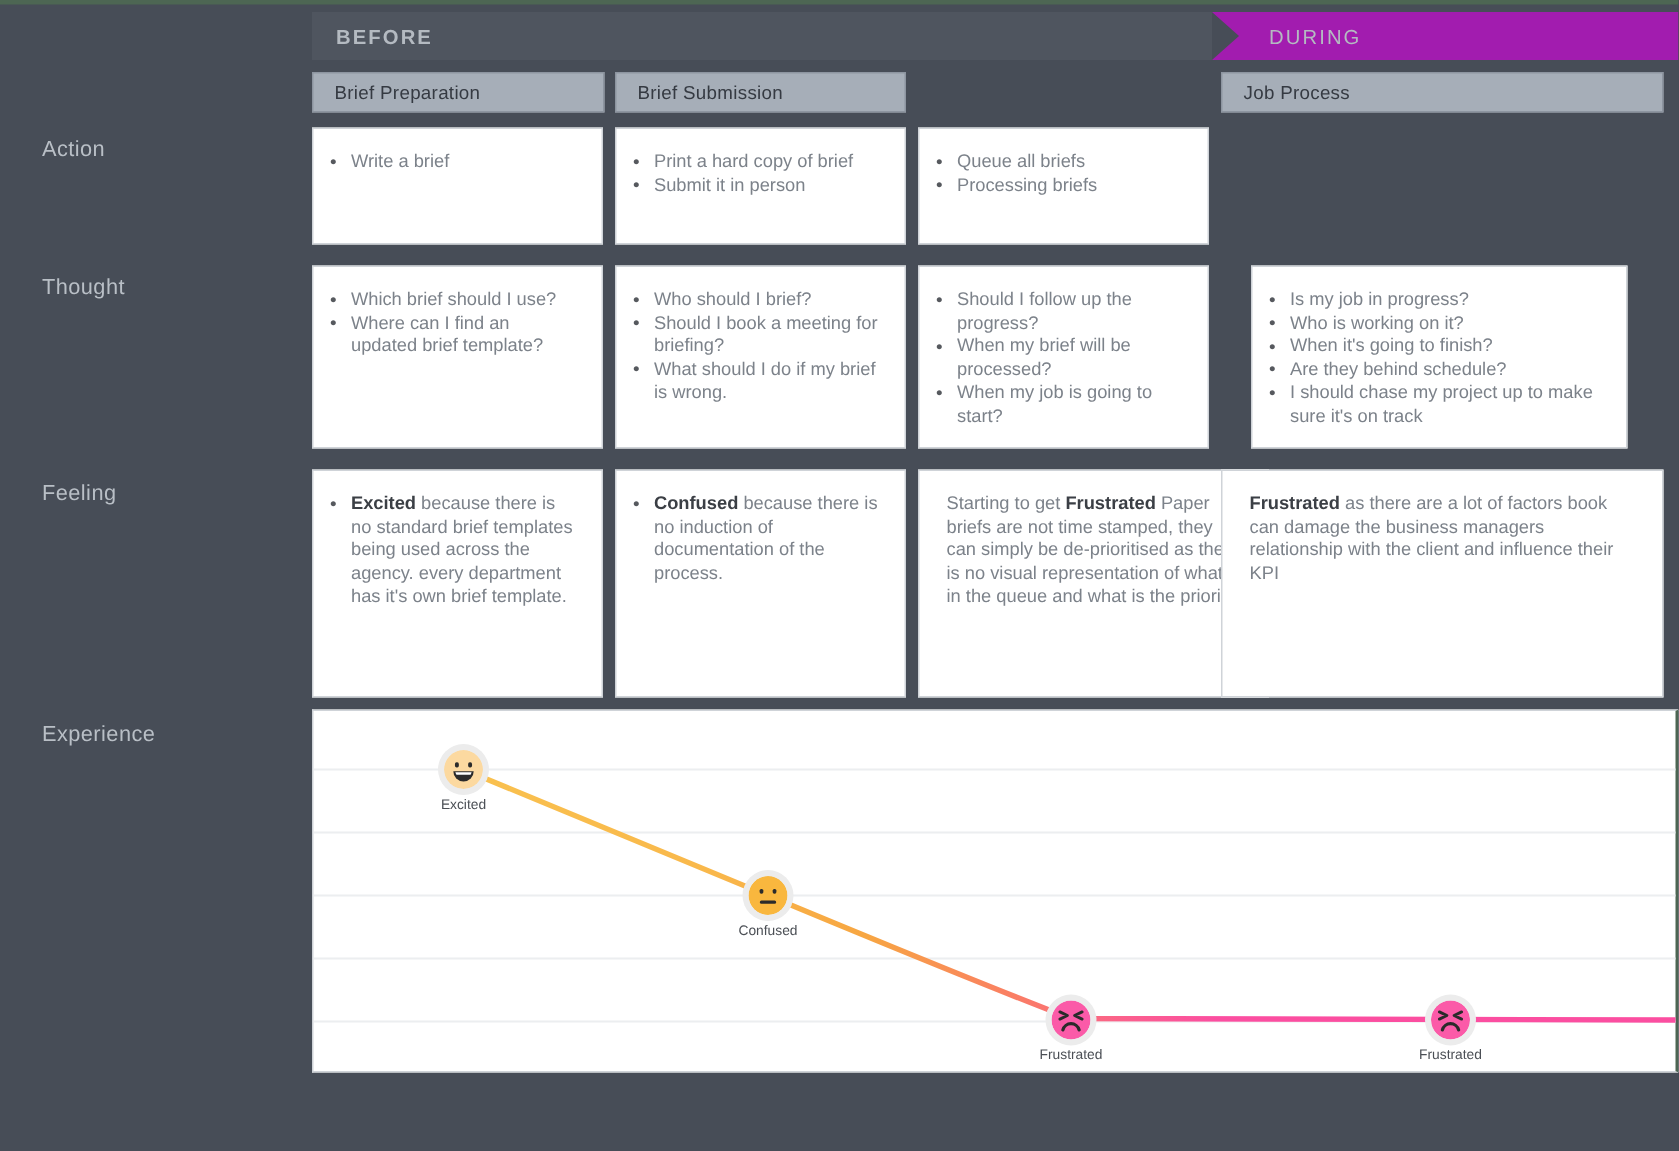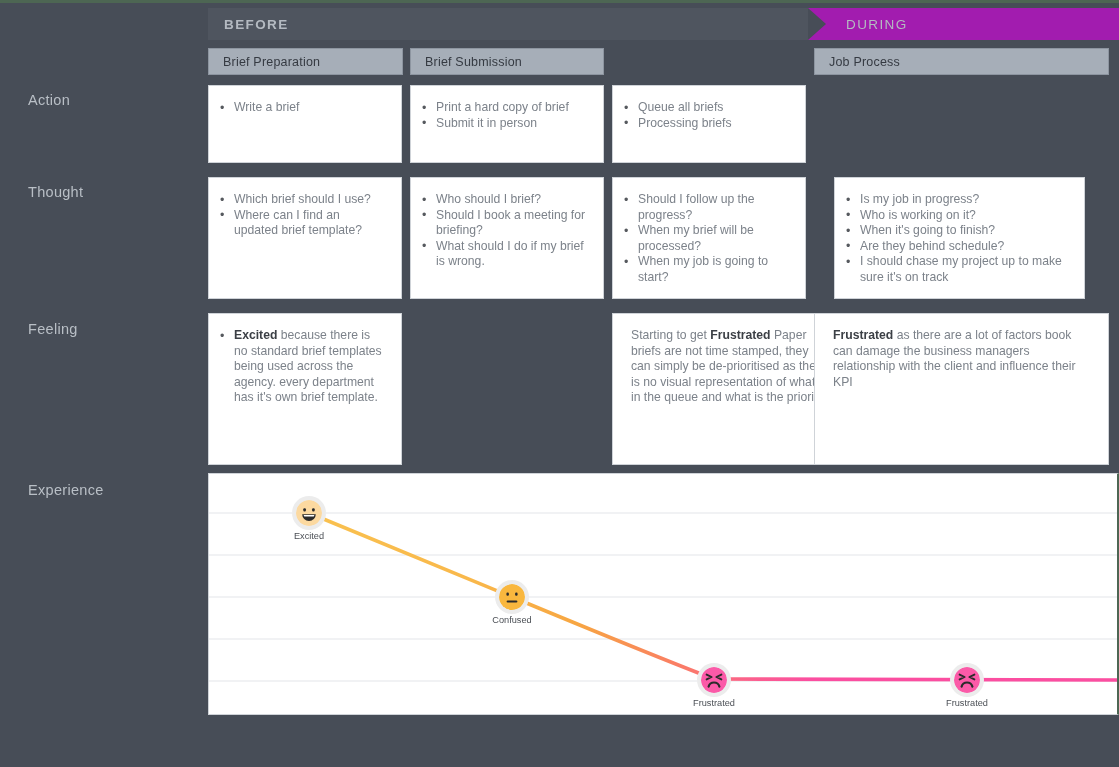--- a/index.html
+++ b/index.html
@@ -184,20 +184,27 @@
       <li>When it's going to finish?</li>
       <li>Are they behind schedule?</li>
       <li>I should chase my project up to make sure it's on track</li>
     </ul>
   </div>
 
   <div class="cell cell-pad" style="left:208px;top:313px;width:194px;height:152px;">
     <ul>
       <li>
         <b>Excited</b><span> because there is no standard brief templates being used across the agency. every department has it's own brief template.</span>
+      </li>
+    </ul>
+  </div>
+  <div class="cell cell-pad" style="left:410px;top:313px;width:194px;height:152px;">
+    <ul>
+      <li>
+        <b>Confused</b><span> because there is no induction of documentation of the process.</span>
       </li>
     </ul>
   </div>
   <div class="cell cell-pad-noindent" style="left:612px;top:313px;width:234px;height:152px;">
     <div class="plain"><span>Starting to get </span><b>Frustrated</b><span> Paper briefs are not time stamped, they can simply be de-prioritised as there is no visual representation of what is in the queue and what is the priority.</span></div>
   </div>
   <div class="cell cell-pad-noindent" style="left:814px;top:313px;width:295px;height:152px;">
     <div class="plain"><b>Frustrated</b><span> as there are a lot of factors book can damage the business managers relationship with the client and influence their KPI</span></div>
   </div>
 

